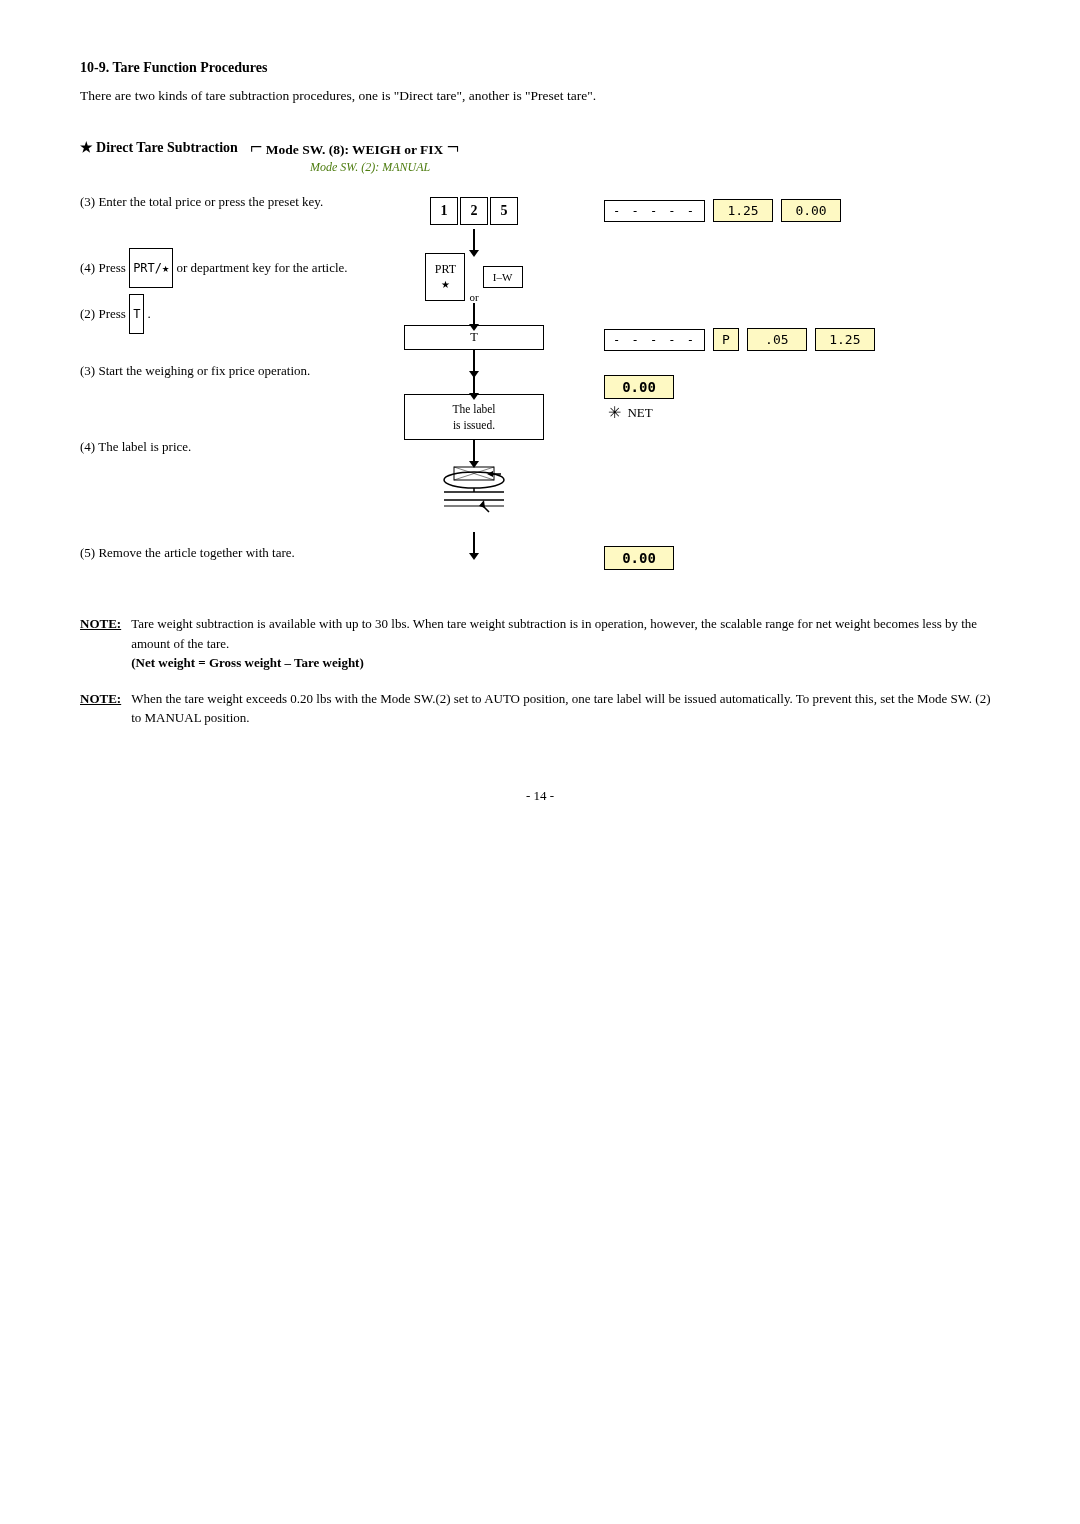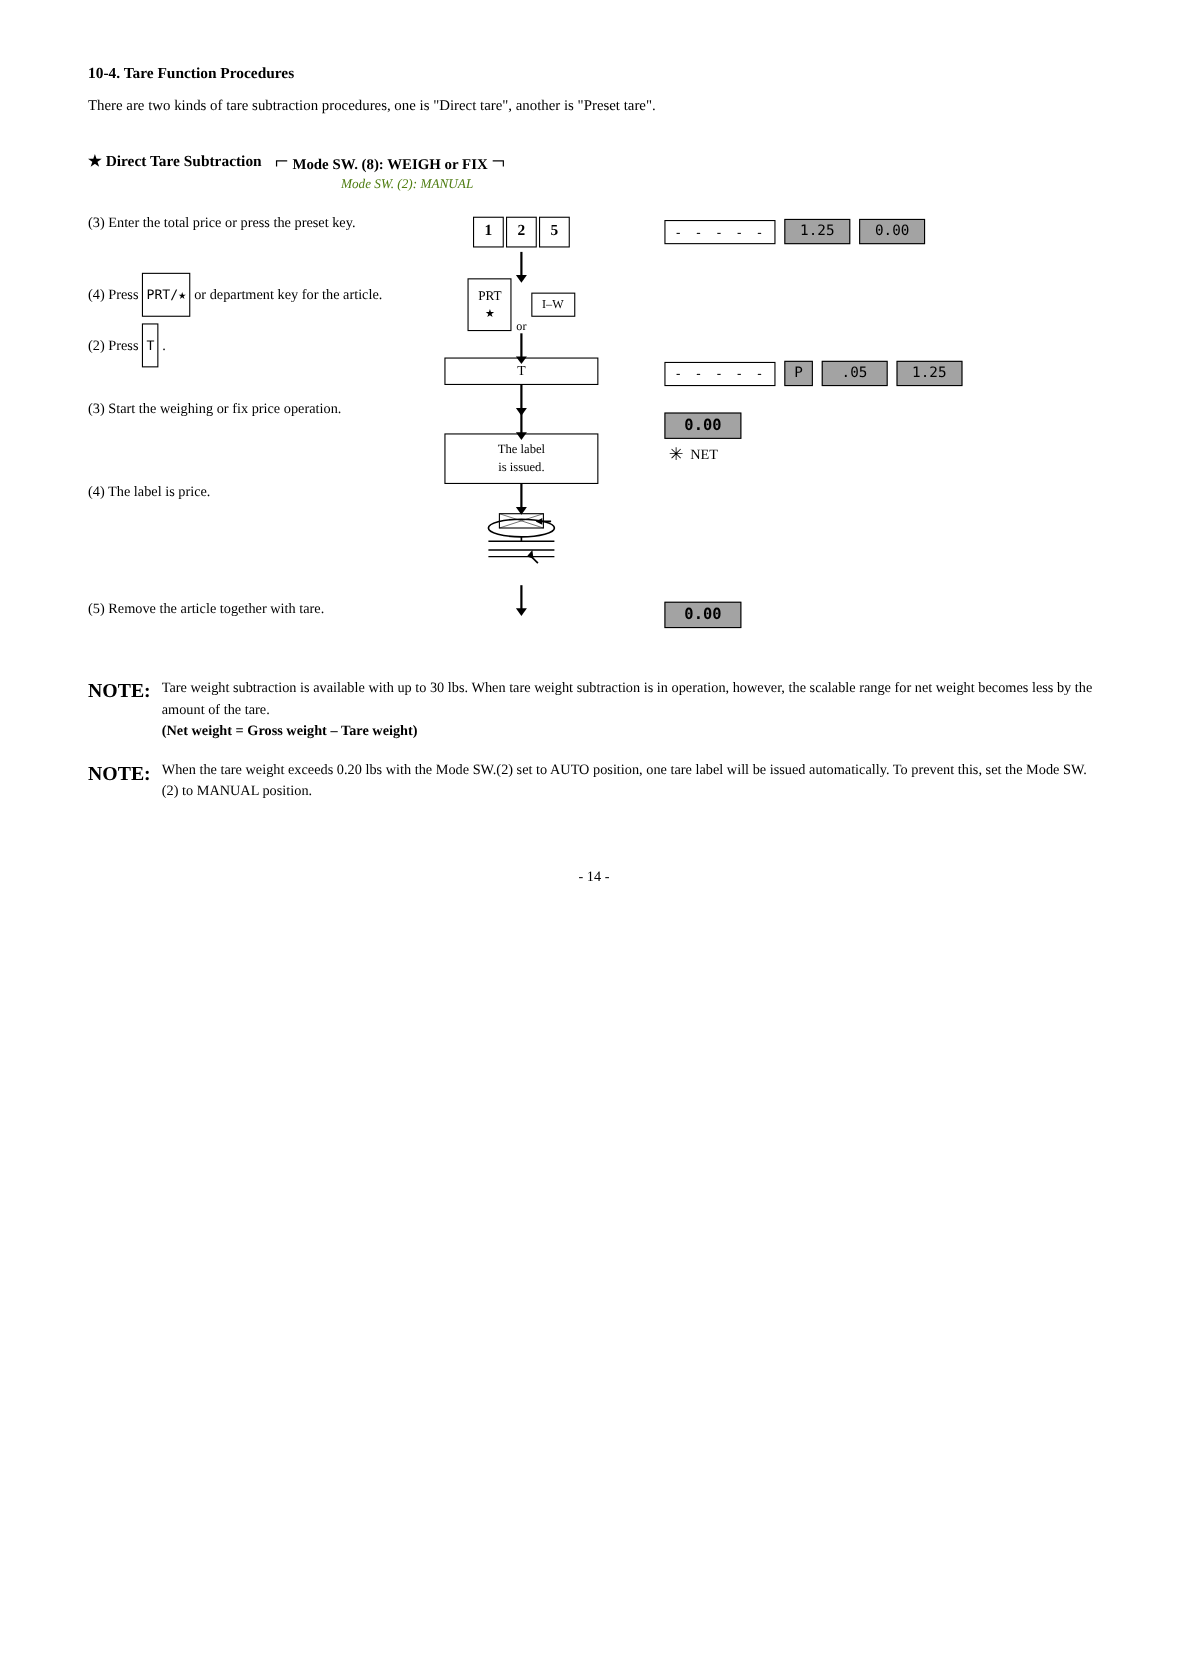--- a/index.html
+++ b/index.html
@@ -95,21 +95,21 @@
       font-size: 14px;
       font-weight: bold;
     }
     .readout-box {
       border: 1.5px solid #000;
       padding: 3px 8px;
       font-size: 13px;
       font-family: monospace;
       min-width: 60px;
       text-align: center;
-      background: #a3a3a3;
+      background: #fef9c3;
     }
     .readout-dots {
       border: 1.5px solid #000;
       padding: 3px 8px;
       font-size: 12px;
       font-family: monospace;
       min-width: 80px;
       text-align: center;
       letter-spacing: 2px;
     }
@@ -122,21 +122,22 @@
     .note-row {
       display: flex;
       gap: 10px;
       margin-bottom: 16px;
       font-size: 13px;
       line-height: 1.5;
     }
     .note-label {
       font-weight: bold;
       white-space: nowrap;
-      font-size: 18px;
+      font-size: 13px;
+      text-decoration: underline;
     }
     .note-content {
       font-size: 13px;
       line-height: 1.5;
     }
     .bold-formula {
       font-weight: bold;
     }
     
     .page-num {
@@ -147,21 +148,21 @@
     
     .flow-and-right {
       display: flex;
       gap: 20px;
       align-items: flex-start;
     }
   </style>
 </head>
 <body>
 
-<div class="section-title">10-4. Tare Function Procedures</div>
+<div class="section-title">10-9. Tare Function Procedures</div>
 <div class="intro-text">There are two kinds of tare subtraction procedures, one is "Direct tare", another is "Preset tare".</div>
 
 <div class="direct-tare-header">
   <span class="star-label">★ Direct Tare Subtraction</span>
   <span style="margin-left:4px;">
     <span style="font-size:22px; font-weight:normal;">⌐</span>
     <span style="font-weight:bold; font-size:13.5px;">Mode SW. (8): WEIGH or FIX</span>
     <span style="font-size:22px; font-weight:normal;">¬</span>
   </span>
 </div>

